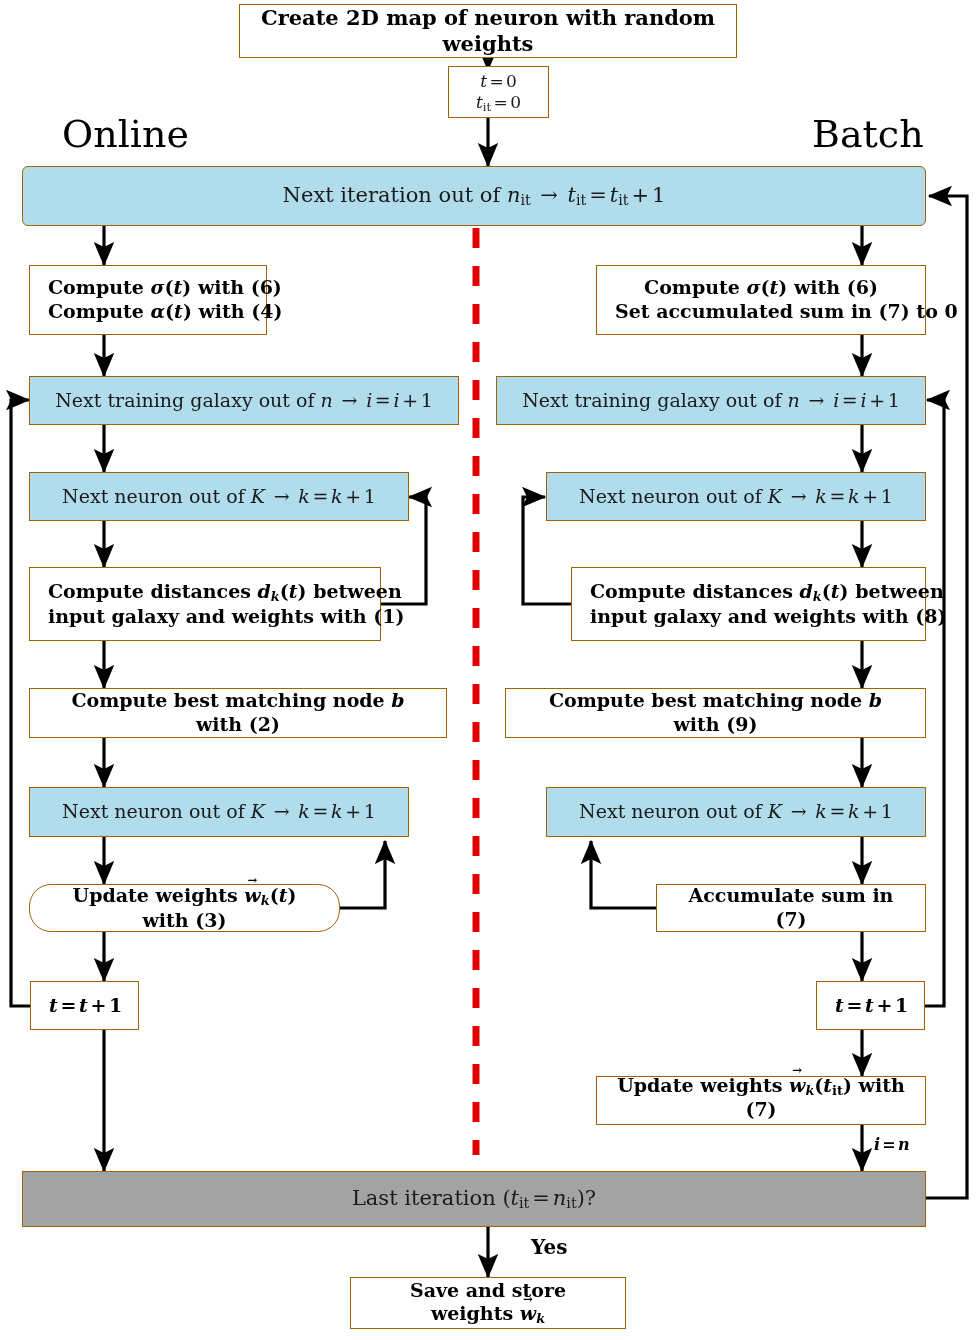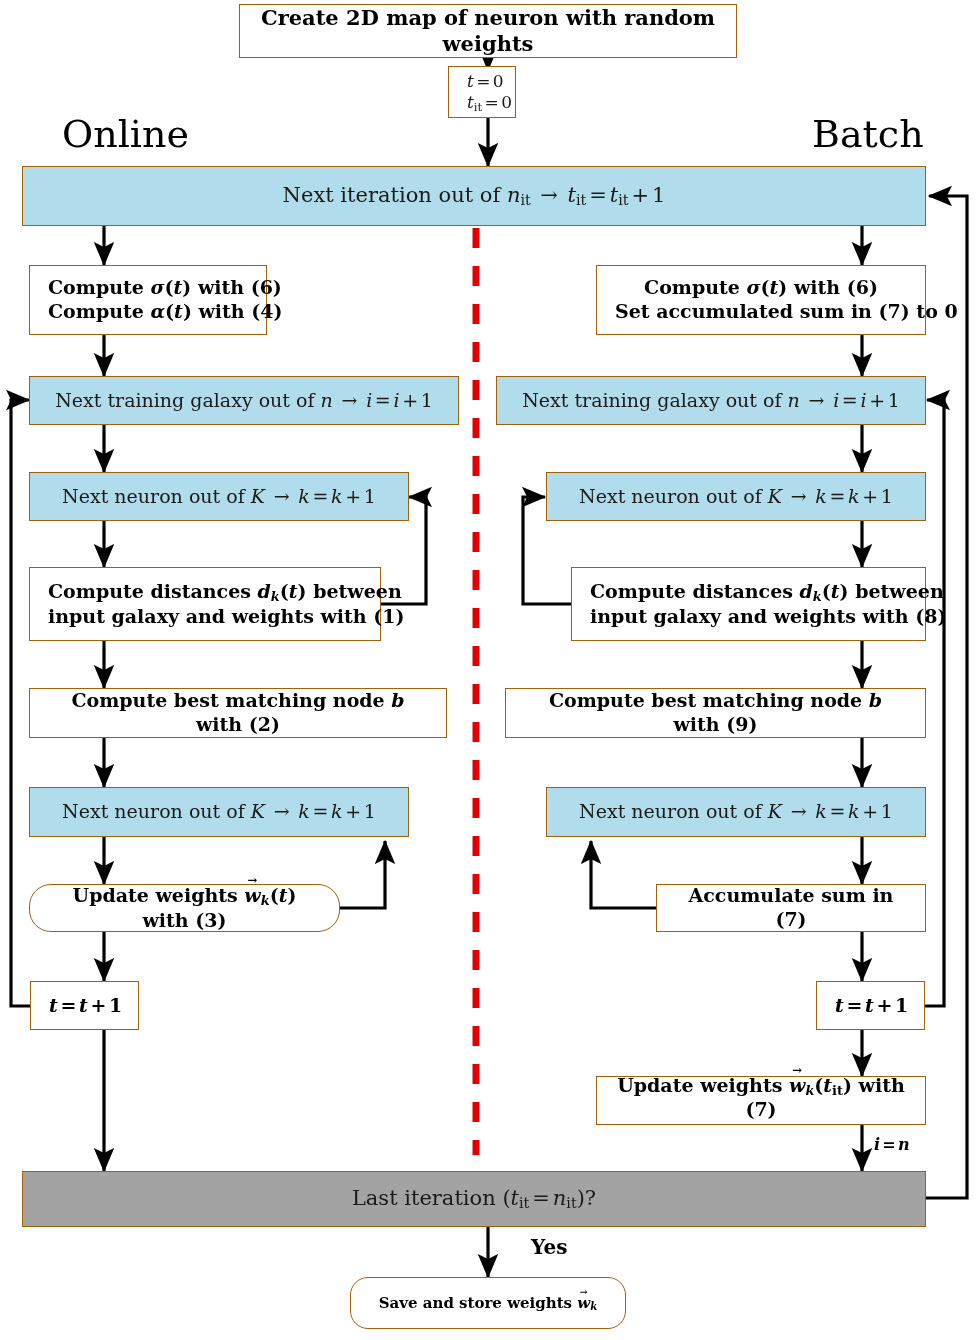--- a/index.html
+++ b/index.html
@@ -146,28 +146,28 @@
     <line x1="476" y1="228" x2="476" y2="1155" stroke="#e10000" stroke-width="7" stroke-dasharray="20 18" stroke-linecap="butt"></line>
   </svg>
 
   <div class="sect-label" style="left:22px; top:112px;margin-left:40px;">Online</div>
   <div class="sect-label" style="left:812px; top:112px;">Batch</div>
 
   <div class="node bold" style="left:239px; top:4px; width:498px; height:54px; font-size:21px;">
     <span class="inner">Create 2D map of neuron with random weights</span>
   </div>
 
-  <div class="node" style="left:448px; top:66px; width:68px; height:52px; font-size:17px;">
+  <div class="node" style="left:448px; top:66px; width:101px; height:52px; font-size:17px;">
     <span class="inner">
       <span class="line"><i class="v">t</i><span class="op">=</span>0</span>
       <span class="line"><i class="v">t</i><sub class="s">it</sub><span class="op">=</span>0</span>
     </span>
   </div>
 
-  <div class="node blue" style="left:22px; top:166px; width:904px; height:60px; font-size:21px;">
+  <div class="node blue" style="left:22px; top:166px; width:904px; height:60px; font-size:21px;border-radius:6px;">
     <span class="inner">
       Next iteration out of <i class="v">n</i><sub class="s">it</sub>
       <span class="op">→</span>
       <i class="v">t</i><sub class="s">it</sub><span class="op">=</span><i class="v">t</i><sub class="s">it</sub><span class="op">+</span>1
     </span>
   </div>
 
   <div class="node bold" style="left:29px; top:265px; width:238px; height:70px; font-size:19px;">
     <span class="inner">
       <span class="line">Compute <i class="v">σ</i>(<i class="v">t</i>) with (6)</span>
@@ -285,21 +285,21 @@
       Update weights <span class="vec">w</span><sub class="s"><i class="v">k</i></sub>(<i class="v">t</i><sub class="s">it</sub>) with (7)
     </span>
   </div>
 
   <div class="node pink" style="left:22px; top:1171px; width:904px; height:56px; font-size:21px;">
     <span class="inner">
       Last iteration (<i class="v">t</i><sub class="s">it</sub><span class="op">=</span><i class="v">n</i><sub class="s">it</sub>)?
     </span>
   </div>
 
-  <div class="node bold" style="left:350px; top:1277px; width:276px; height:52px; font-size:15px;border-radius:18px;">
+  <div class="node bold" style="left:350px; top:1277px; width:276px; height:52px; font-size:19px;">
     <span class="inner">
       Save and store weights <span class="vec">w</span><sub class="s"><i class="v">k</i></sub>
     </span>
   </div>
 
   <div class="edge-label" style="left:531px; top:1235px;">Yes</div>
   <div class="edge-label" style="left:988px; top:1196px;">No</div>
   <div class="edge-label small" style="left:874px; top:1135px;">
     <i class="v">i</i><span class="op">=</span><i class="v">n</i>
   </div>

